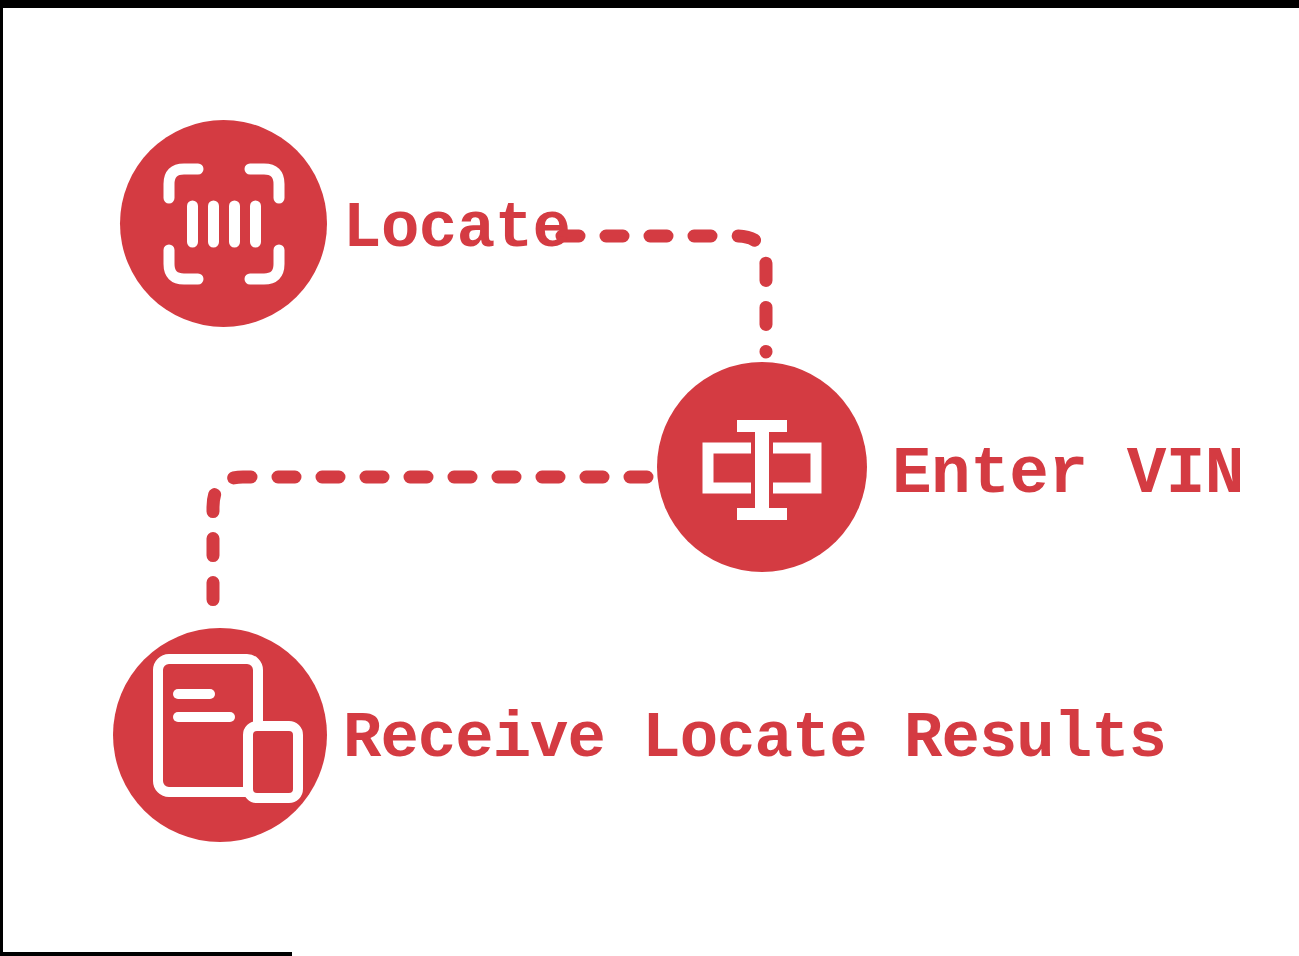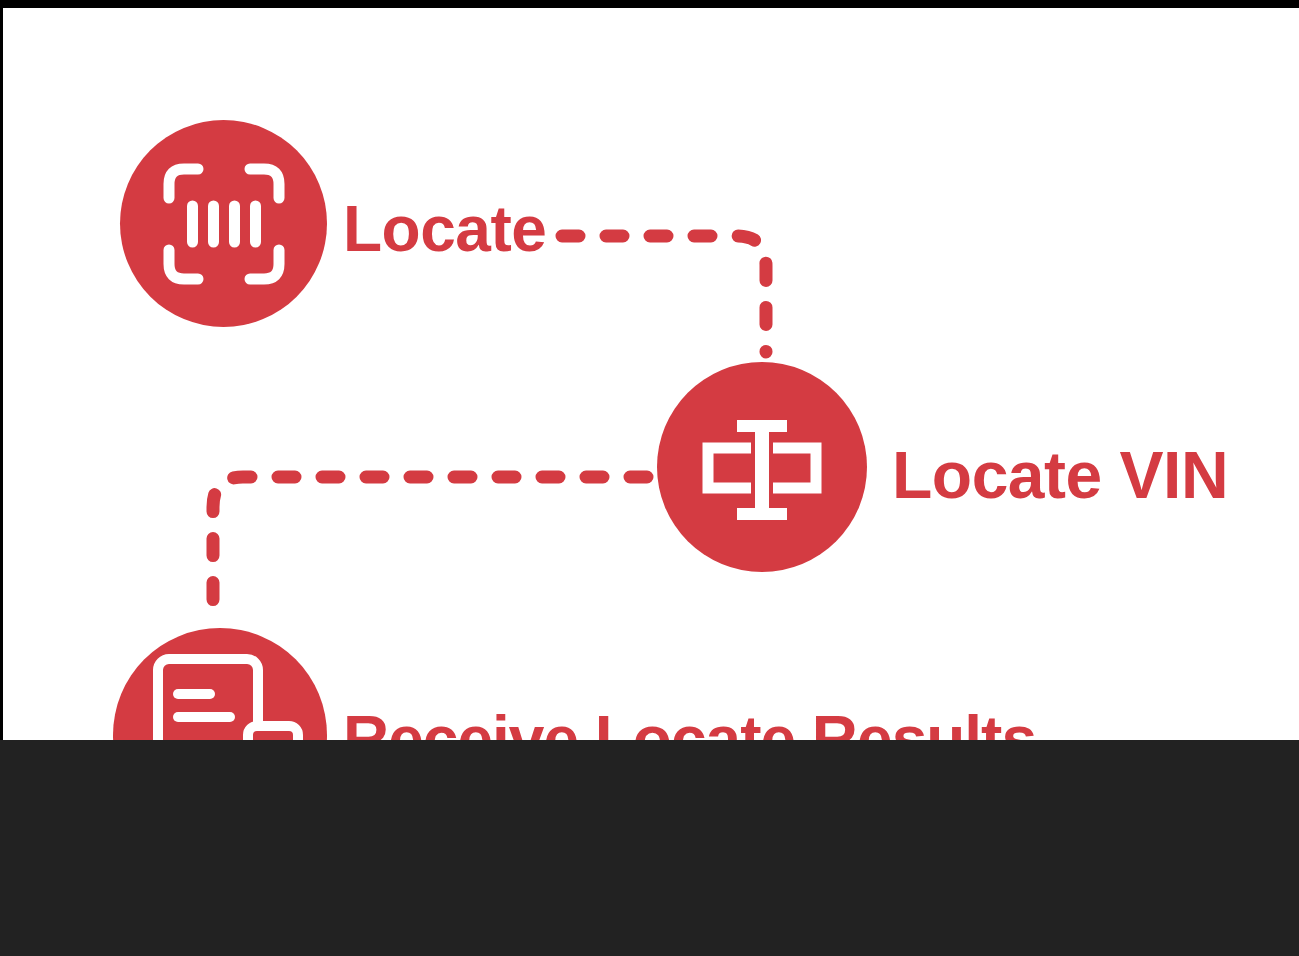--- a/index.html
+++ b/index.html
@@ -4,23 +4,24 @@
 <style>
   html, body {
     margin: 0;
     padding: 0;
     background: #222;
     font-family: "Liberation Sans", "DejaVu Sans", sans-serif;
   }
   .stage {
     position: relative;
     width: 1299px;
-    height: 740px;
+    height: 956px;
     background: var(--bg, #ffffff);
     overflow: hidden;
+    font-family: Liberation Mono, monospace;
   }
   
   .edge { position: absolute; background: var(--frame, #000); }
   .edge-top    { left: 0; top: 0; width: 1299px; height: 8px; }
   .edge-left   { left: 0; top: 0; width: 3px; height: 956px; }
   .edge-bottom { left: 0; top: 952px; width: 292px; height: 4px; }
 
   .connectors {
     position: absolute;
     left: 0; top: 0;
@@ -99,21 +100,21 @@
         <path d="M51 40 L8 40 L8 80 L51 80"></path>
         <path d="M73 40 L116 40 L116 80 L73 80"></path>
       </g>
       <g fill="#ffffff">
         <rect x="37" y="12" width="50" height="12"></rect>
         <rect x="37" y="100" width="50" height="12"></rect>
         <rect x="55" y="12" width="14" height="100"></rect>
       </g>
     </svg>
   </div>
-  <div class="step-label label-vin">Locate VIN</div>
+  <div class="step-label label-vin">Enter VIN</div>
 
   <div class="circle circle-results">
     <svg class="icon-results" width="160" height="160" viewBox="0 0 160 160">
       <rect class="icon-stroke" x="10" y="9" width="100" height="133" rx="11" stroke-width="10"></rect>
       <g class="icon-stroke" stroke-width="10" stroke-linecap="round">
         <path d="M30 44 H62"></path>
         <path d="M30 67 H82"></path>
       </g>
       <rect x="100" y="76" width="50" height="72" rx="9" fill="var(--accent, #d43b42)" stroke="var(--icon, #ffffff)" stroke-width="10"></rect>
     </svg>

